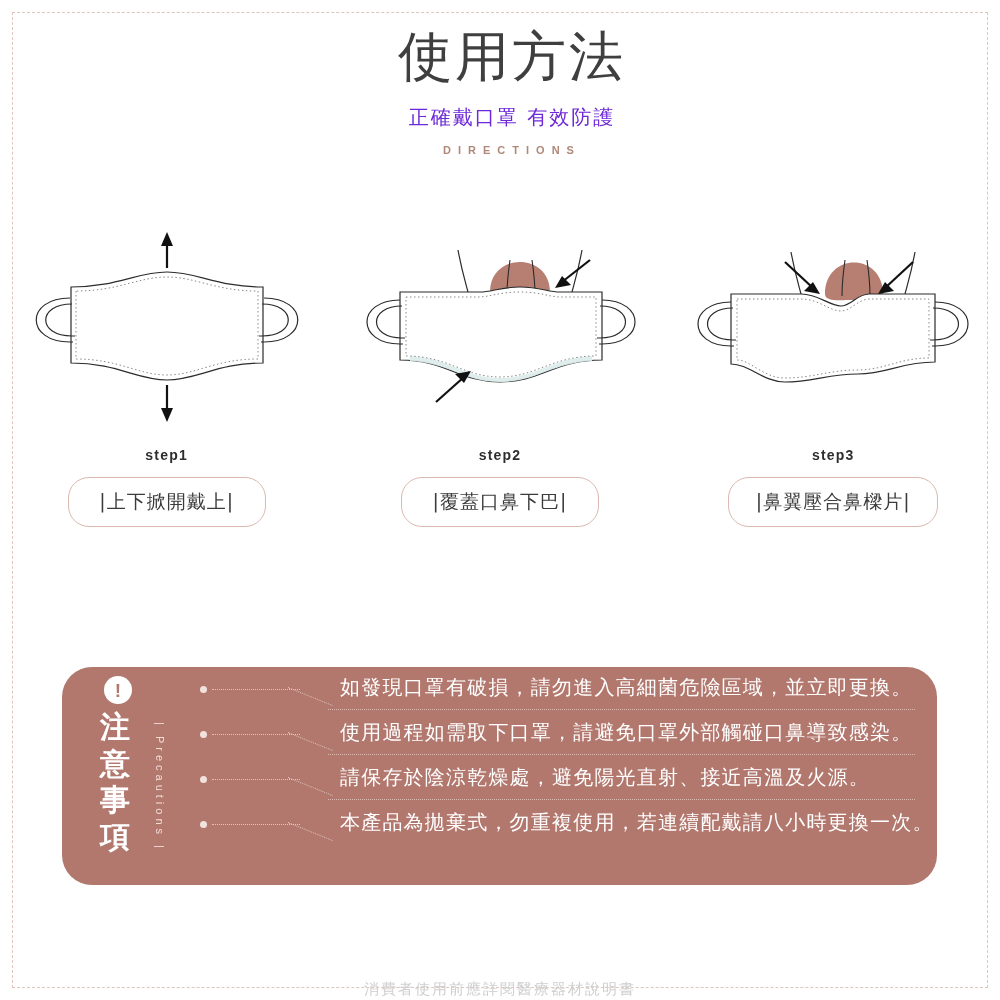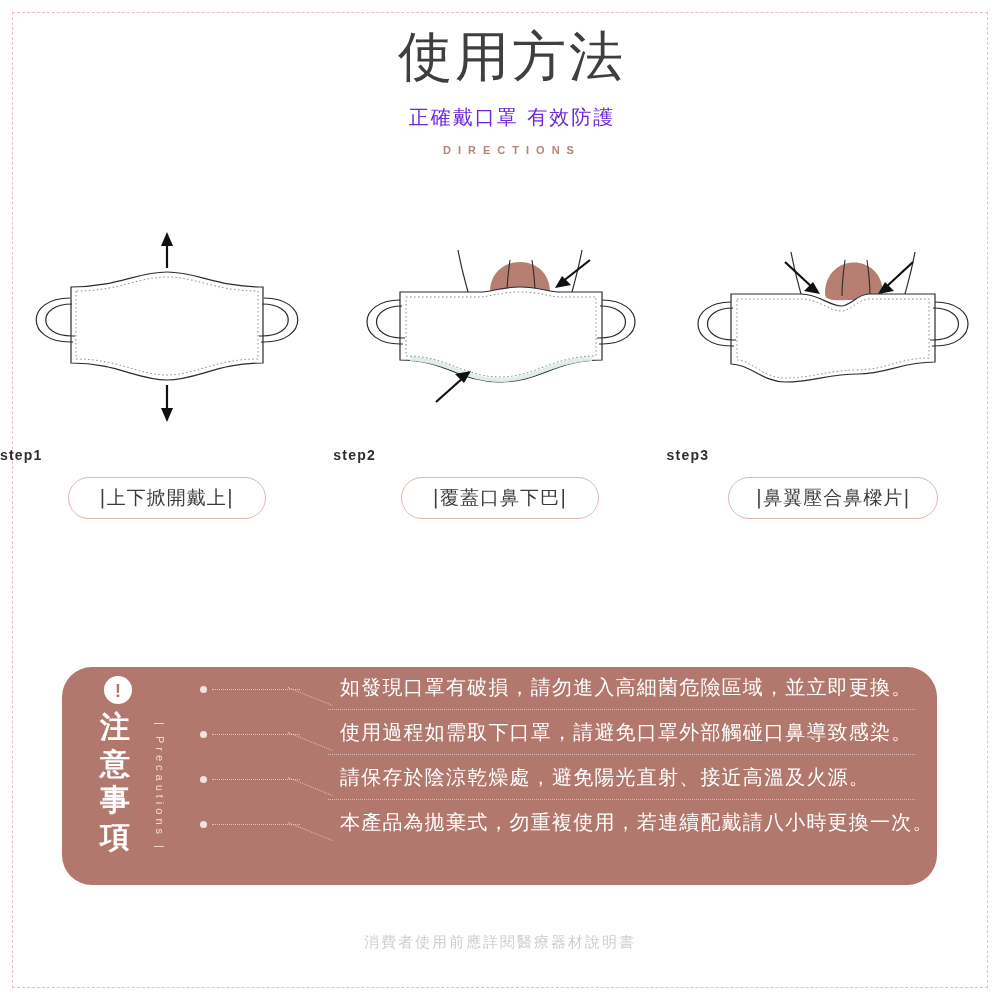--- a/index.html
+++ b/index.html
@@ -51,31 +51,32 @@
     width:1000px;
     display:flex;
   }
   .step { width:333.3px; position:relative; }
   .step-figure {
     height:215px;
     position:relative;
   }
   .step-figure svg { display:block; margin:0 auto; }
   .step-label {
+    text-align:center;
     font-family:"Liberation Sans", sans-serif;
     font-size:14px;
     font-weight:700;
     color:#2e2e2e;
     letter-spacing:1.2px;
     margin-top:2px;
   }
   .step-pill {
     margin:14px auto 0;
     width:198px;
-    height:42px;
+    height:50px;
     border:1.3px solid #dcb9b0;
     border-radius:21px;
     display:flex;
     align-items:center;
     justify-content:center;
     font-family:"DejaVu Sans", sans-serif;
     font-size:19px;
     color:#3b3b3b;
     letter-spacing:1px;
     background:#fff;
@@ -185,21 +186,21 @@
     left:136px;
     right:22px;
     top:36px;
     border-top:1.4px dotted #d9b9b2;
   }
   .bullet-row:last-child .bullet-rule { display:none; }
 
   
   .footer {
     position:absolute;
-    left:0; top:933px;
+    left:0; top:980px;
     width:1000px;
     text-align:center;
     font-family:"DejaVu Sans", sans-serif;
     font-size:15px;
     color:#cfcfcf;
     letter-spacing:2px;
   }
 </style>
 </head>
 <body>

